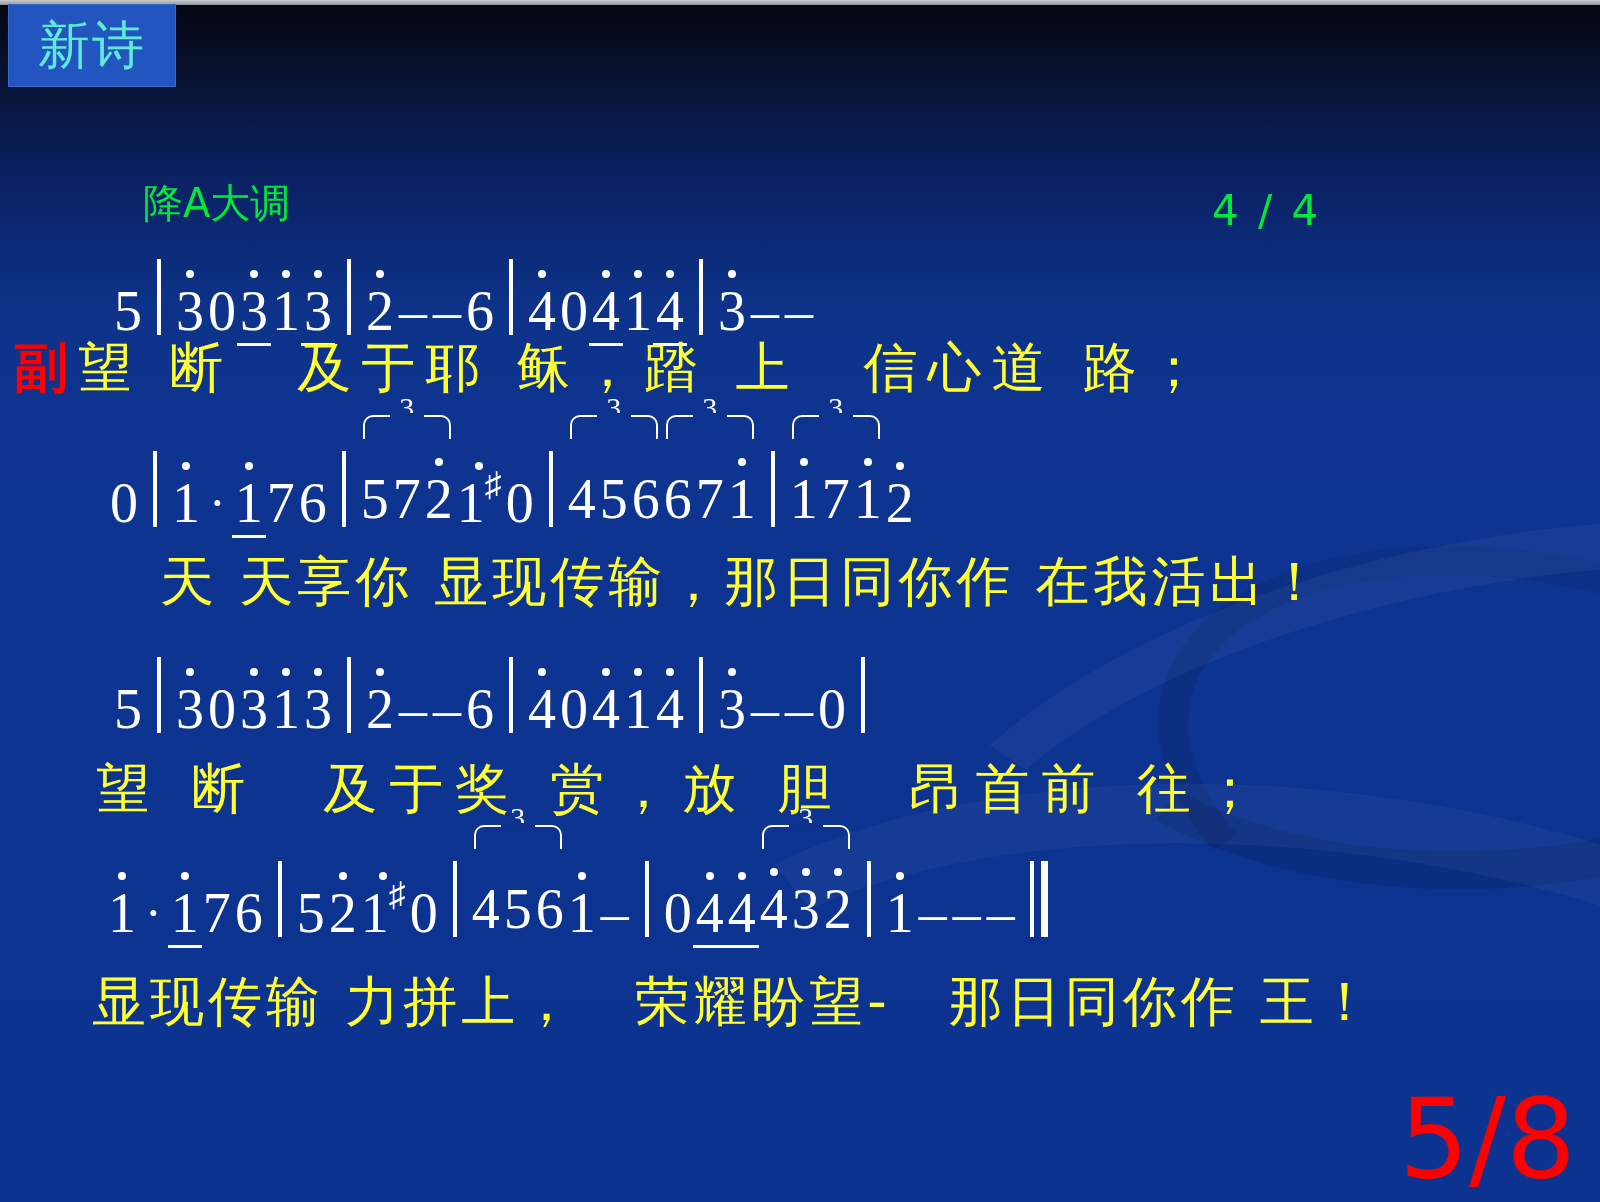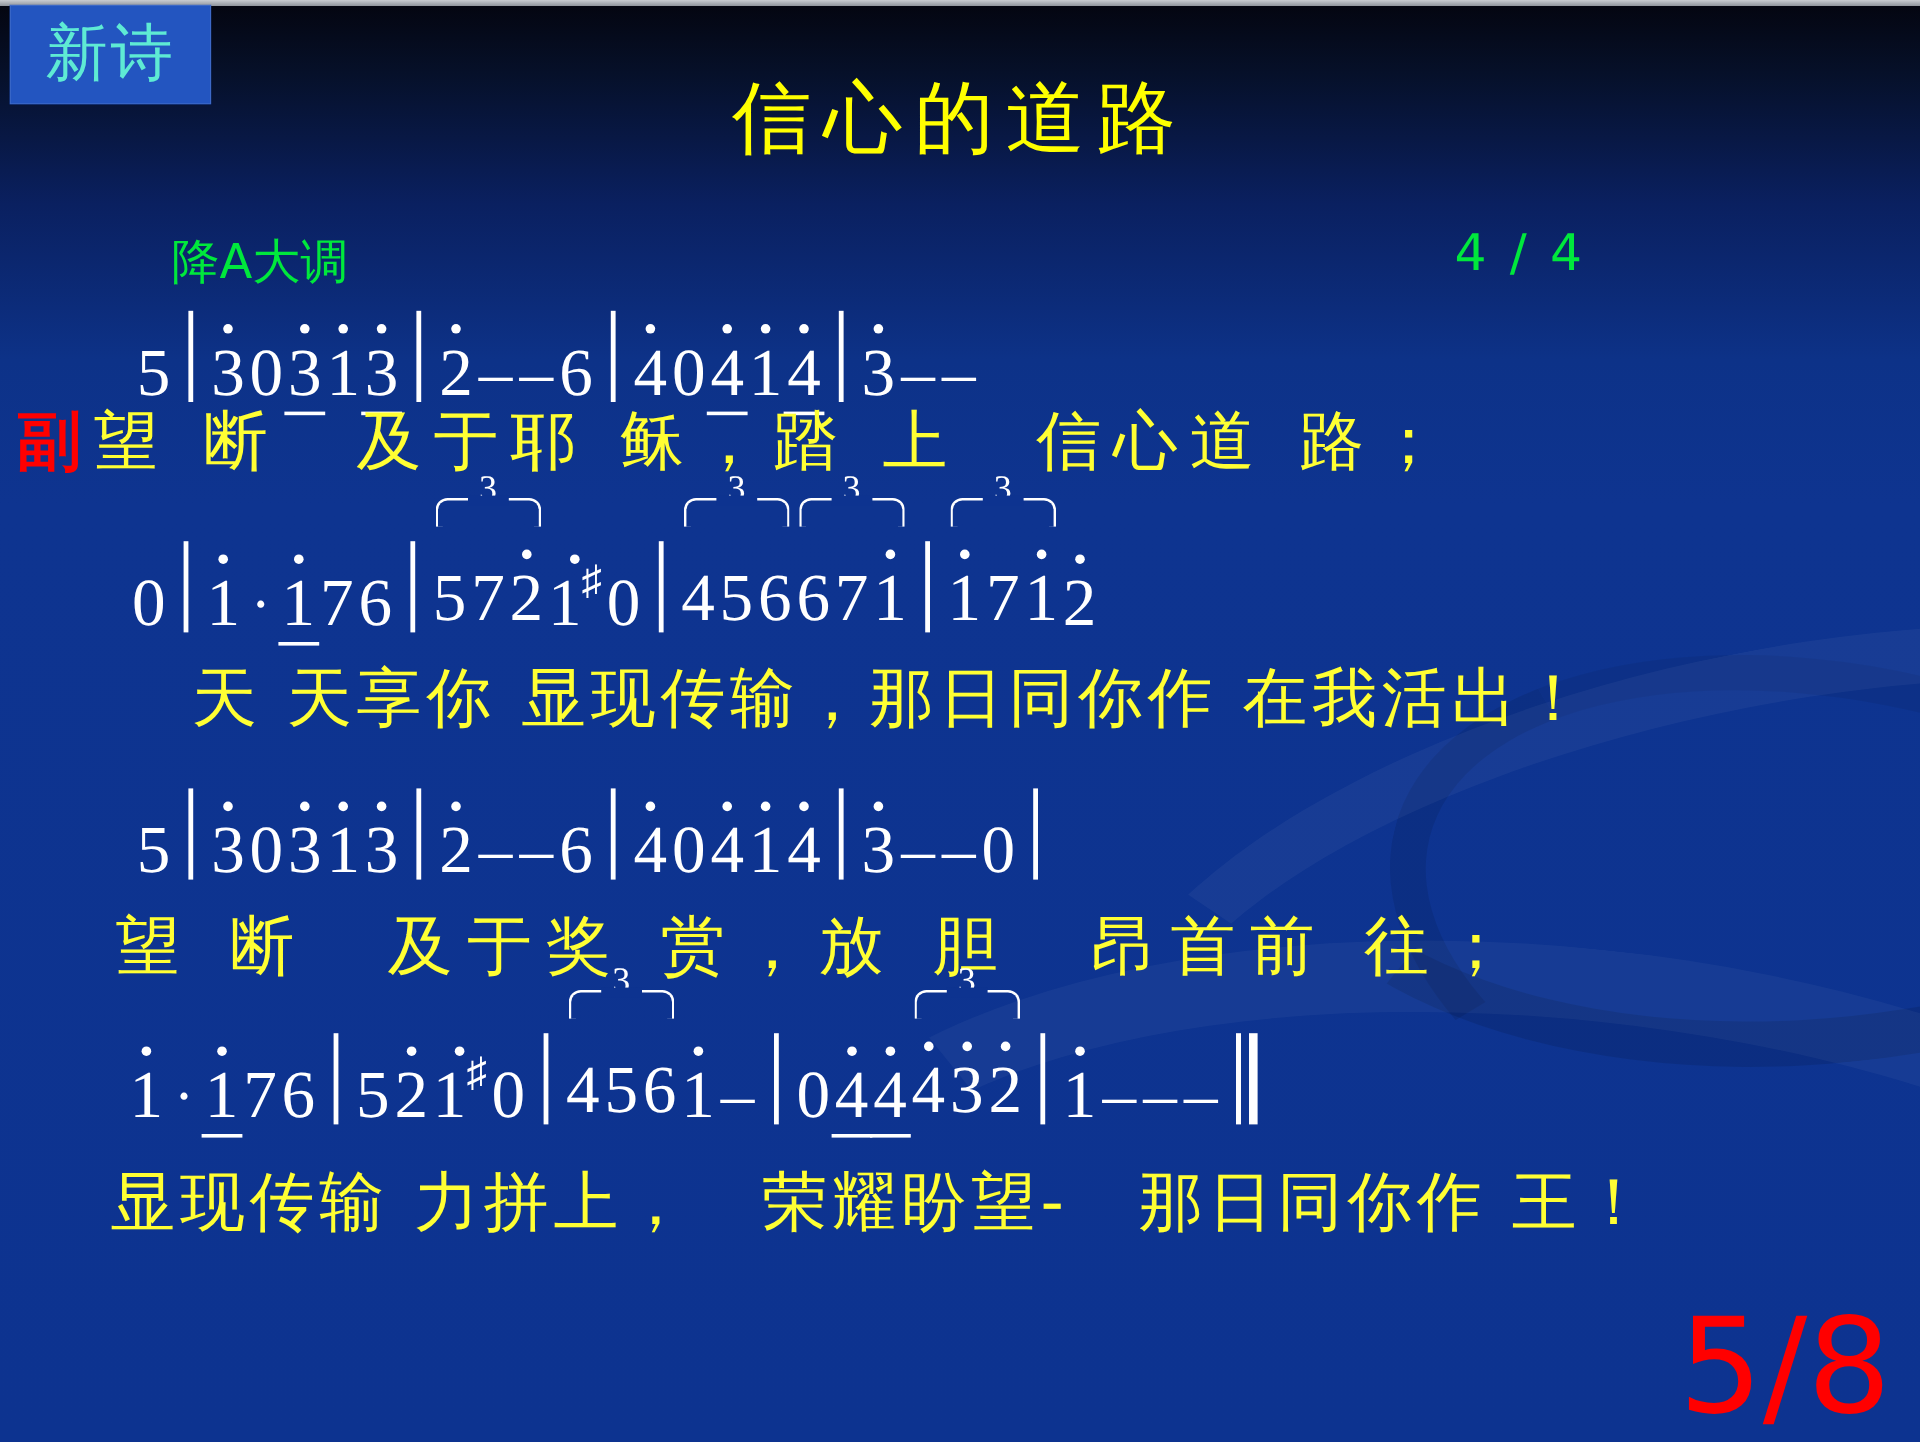--- a/index.html
+++ b/index.html
@@ -97,21 +97,20 @@
     line-height: 1;
   }
 
   #key {
     position: absolute;
     left: 143px; top: 183px;
     color: #00e83c;
     font-size: 40px;
     font-family: "DejaVu Sans", sans-serif;
     line-height: 1;
-    margin-top: 16px;
   }
   #time-sig {
     position: absolute;
     left: 1212px; top: 190px;
     color: #00e83c;
     font-size: 42px;
     font-family: "DejaVu Sans", sans-serif;
     line-height: 1;
     letter-spacing: 3px;
   }
@@ -260,21 +259,20 @@
 
   <div class="swoosh swoosh3"></div>
   <div class="swoosh swoosh4"></div>
   <div class="swoosh swoosh1"></div>
   <div class="swoosh swoosh2"></div>
 
   <div id="badge">
     <span class="txt">新诗</span>
   </div>
 
-  <div id="title">信心的道路</div>
 
   <div id="key">降A大调</div>
   <div id="time-sig">4 / 4</div>
 
   <div id="staff-host"></div>
   <div id="lyric-host"></div>
 
   <div id="page-num">5/8</div>
 <div class="staff" style="top: 243px;">
       <div class="inner" style="margin-left: 112px;">

